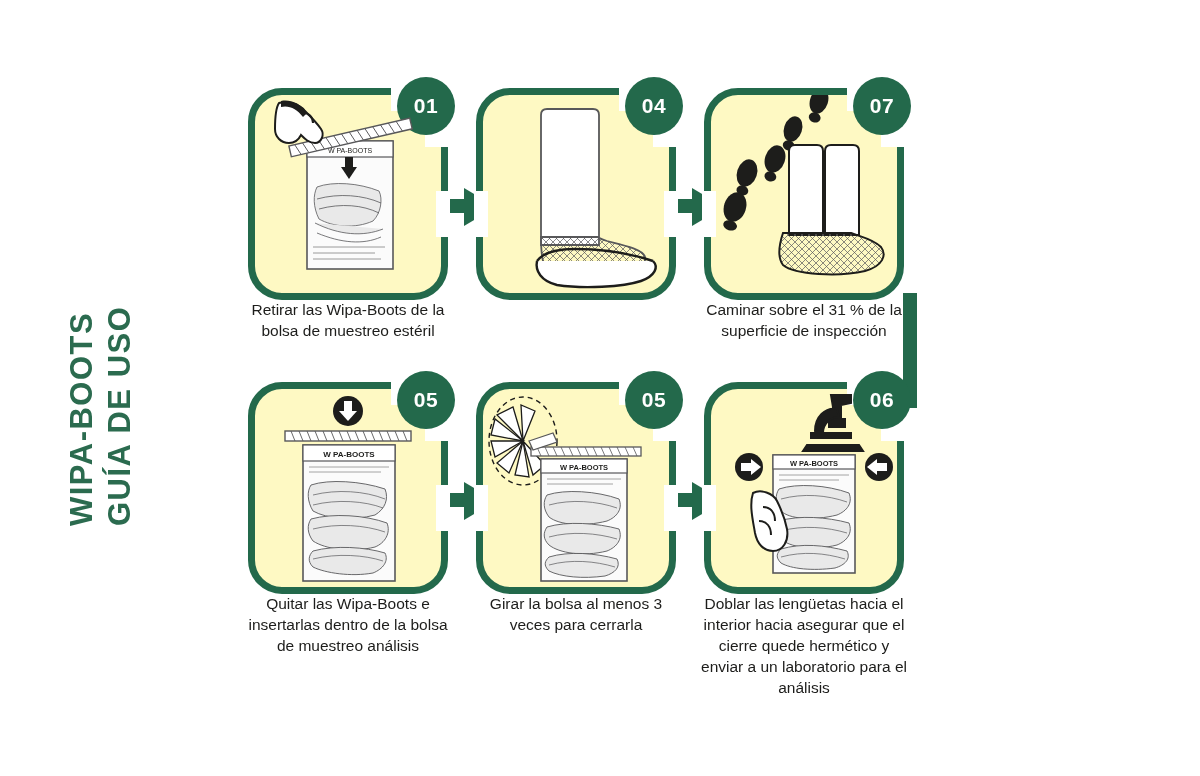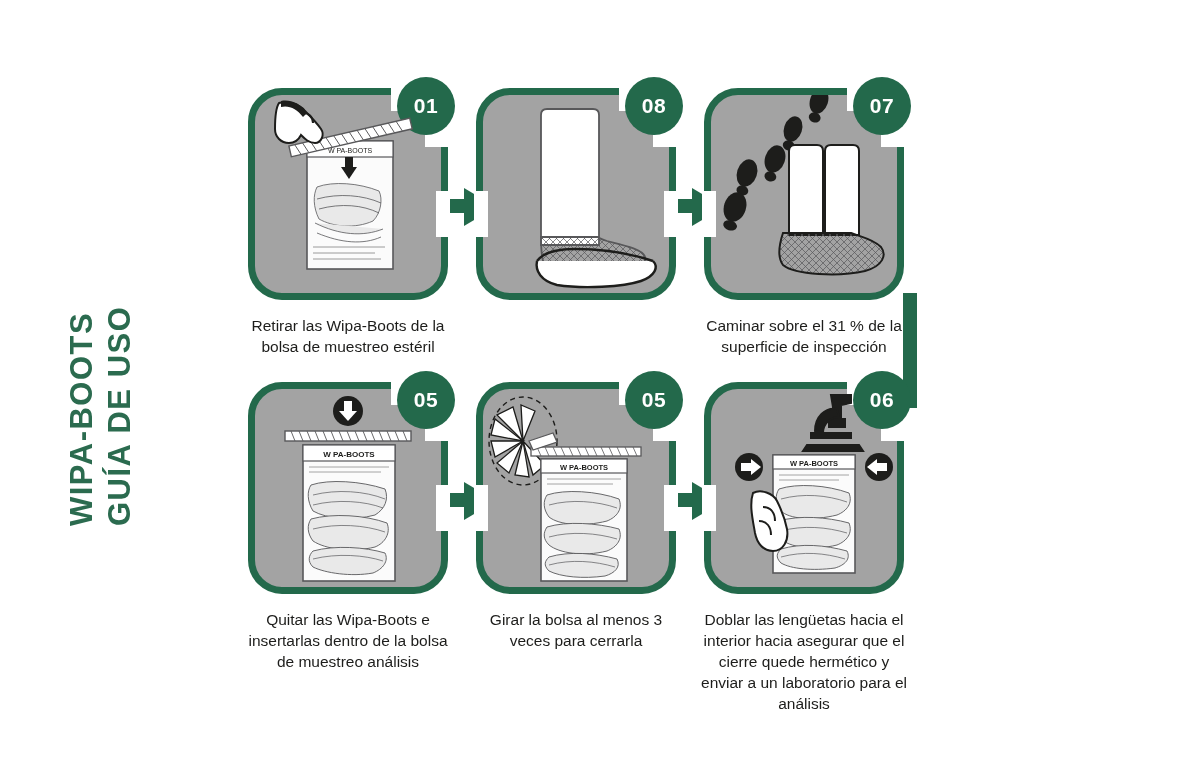--- a/index.html
+++ b/index.html
@@ -65,21 +65,21 @@
   .step-col-2 { left: 456px; }
 
   
   .frame {
     position: relative;
     width: 200px;
     height: 212px;
     box-sizing: border-box;
     border: 7px solid #23694b;
     border-radius: 34px;
-    background: #a3a3a3;
+    background: #fef9c3;
     overflow: visible;
   }
   
   .frame.open-left::before {
     content: "";
     position: absolute;
     left: -9px;
     top: 96px;
     width: 14px;
     height: 46px;
@@ -133,21 +133,20 @@
 
   .art {
     position: absolute;
     left: 0;
     top: 0;
     width: 186px;
     height: 198px;
   }
 
   .caption {
-    margin-top: 16px;
     width: 216px;
     margin-left: -8px;
     text-align: center;
     color: #1d1d1b;
     font-size: 15.5px;
     line-height: 1.35;
   }
 
   
   .connector {
@@ -243,21 +242,21 @@
           </g>
         </svg>
       </div>
       <div class="caption">Retirar las Wipa-Boots de la bolsa de muestreo estéril</div>
     </div>
 
     <div class="step step-col-1">
       <div class="frame open-left open-right">
         <div class="badge-cut"></div>
         <div class="badge-cut2"></div>
-        <div class="badge">08</div>
+        <div class="badge">04</div>
         <svg class="art" viewBox="0 0 186 198">
           <defs>
             <pattern id="mesh2" width="7" height="7" patternUnits="userSpaceOnUse">
               <path d="M0 0 L7 7 M7 0 L0 7" stroke="#58585a" stroke-width="0.7" fill="none"></path>
             </pattern>
           </defs>
 
           <path d="M58 20 C58 16 60 14 64 14 L110 14 C114 14 116 16 116 20 L116 150 L58 150 Z" fill="#ffffff" stroke="#58585a" stroke-width="1.8"></path>
 
           <path d="M58 142 C58 142 58 164 62 172 C70 182 106 186 132 182 C152 178 164 170 162 162 C160 154 140 150 124 146 C112 142 116 142 116 142 Z" fill="url(#mesh2)" stroke="#58585a" stroke-width="1.8"></path>

